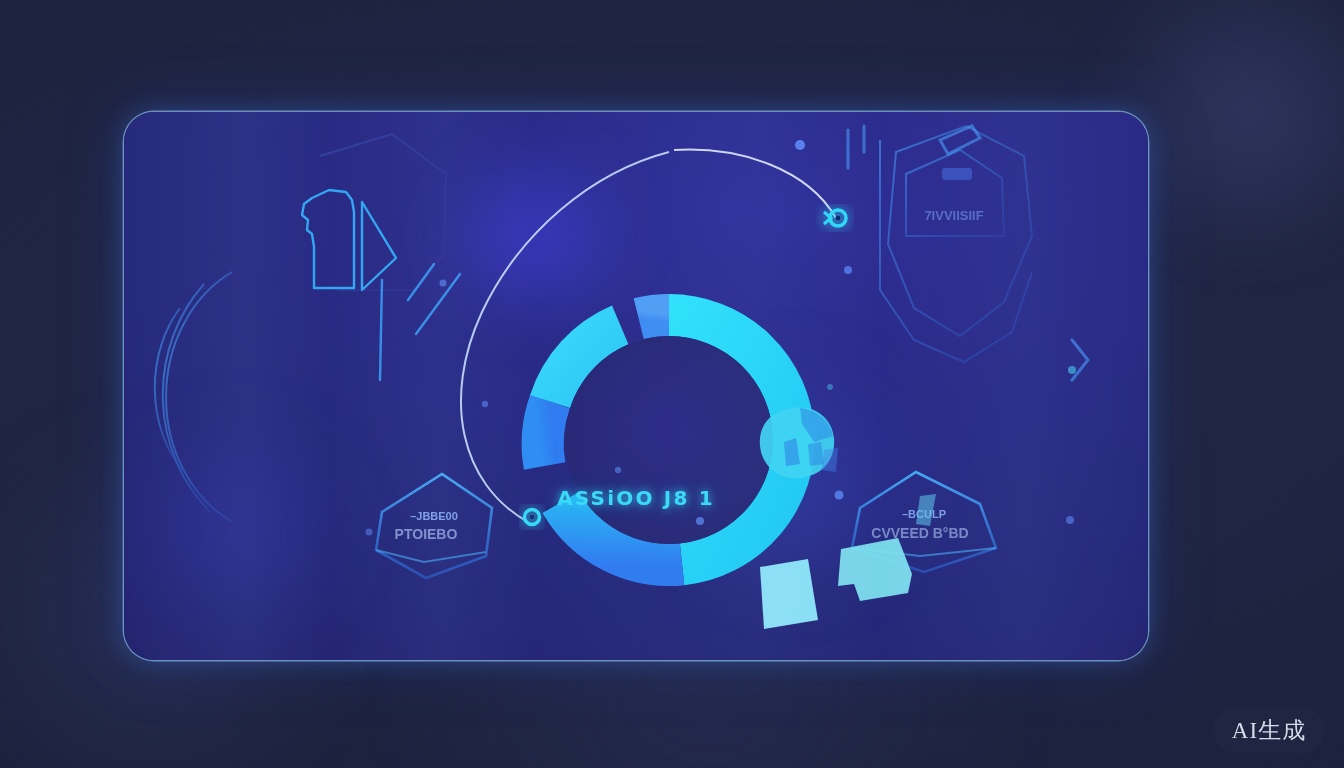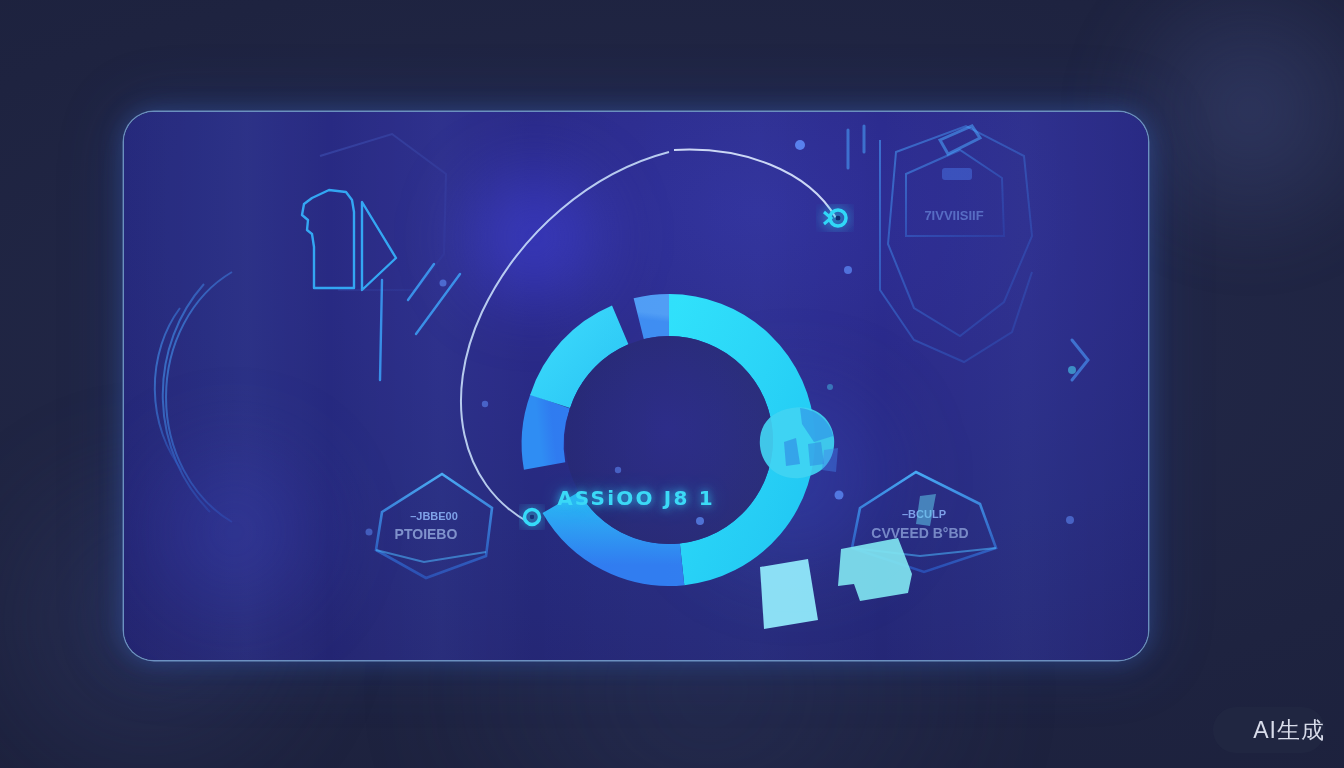--- a/index.html
+++ b/index.html
@@ -126,25 +126,25 @@
 
   
   #ai-badge {
     position: absolute;
     left: 1213px; top: 707px;
     width: 112px; height: 46px;
     border-radius: 23px;
     background: rgba(33,39,66,.88);
     display: flex;
     align-items: center;
-    justify-content: flex-end;
+    justify-content: center;
     color: #d8dcea;
     font-size: 23px;
     letter-spacing: 1px;
-    font-family: Liberation Sans, sans-serif;
+    font-family: Liberation Serif, serif;
   }
 </style>
 </head>
 <body>
 
 <div id="scene">
 
   <div class="bg-glow-a"></div>
   <div class="bg-glow-b"></div>
   <div class="bg-glow-c"></div>

